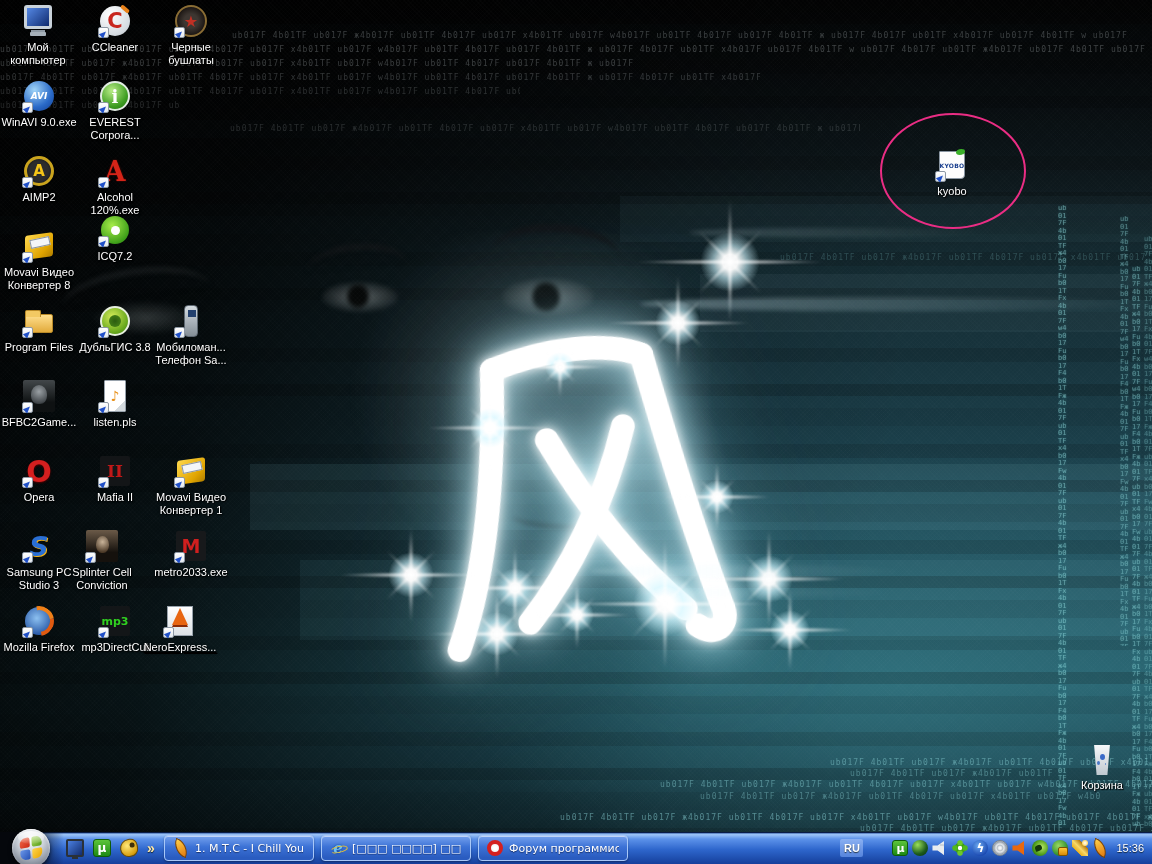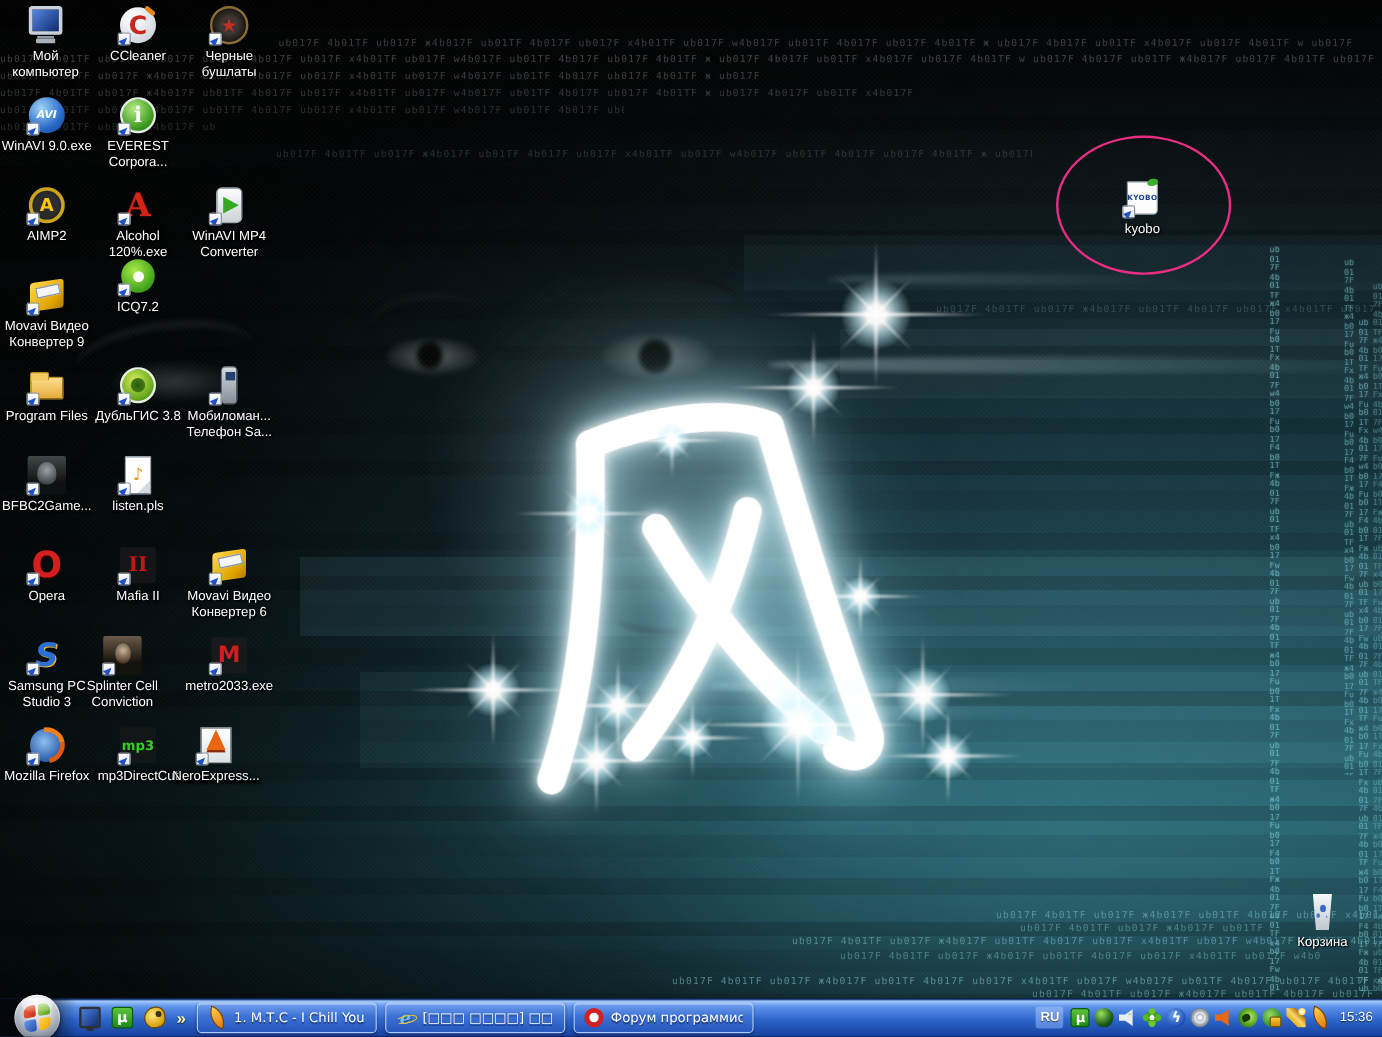--- a/index.html
+++ b/index.html
@@ -225,21 +225,21 @@
     transform:rotate(20deg); border:1px solid #7a4206; }
   .t-ie { color:#6ec0f4; font-family:"DejaVu Serif", serif; font-style:italic; font-weight:bold;
     font-size:15px; line-height:16px; text-align:center; text-shadow:0 0 2px #0a3c7a; }
   .t-ie::after { content:""; position:absolute; left:0; top:6px; width:16px; height:5px;
     border:1.5px solid #e8c030; border-radius:50%; border-left-color:transparent; transform:rotate(-12deg); }
   .t-opera { border:4px solid #d42020; border-radius:50%; background:radial-gradient(circle,#fff 30%, #e8e8e8); }
 
   #tray { position:absolute; right:2px; top:0; height:32px; display:flex; align-items:center; gap:4px; }
   #lang-badge { width:23px; height:18px; border-radius:2px; background:linear-gradient(#8ab0f2,#5584dc);
     color:#fff; font-size:11px; font-weight:bold; display:flex; align-items:center; justify-content:center;
-    margin-right:2px; cursor:pointer; text-shadow:0 1px 1px #234; }
+    margin-right:25px; cursor:pointer; text-shadow:0 1px 1px #234; }
   .tray-ic { width:16px; height:16px; position:relative; cursor:pointer; font-size:11px; }
   .t-greenorb { background:radial-gradient(circle at 35% 30%, #9be05a, #1c5a1c 60%, #063006); border-radius:50%; }
   .t-speaker { background:#e8ecef; clip-path:polygon(0 34%, 32% 34%, 72% 6%, 72% 94%, 32% 66%, 0 66%); }
   .t-speaker::after { content:""; position:absolute; right:0; top:4px; width:6px; height:8px;
     border:2px solid #cdd3d8; border-left:none; border-radius:0 8px 8px 0; }
   .t-icqflower { background:radial-gradient(circle, #ffffff 18%, rgba(0,0,0,0) 20%),
       radial-gradient(circle at 50% 18%, #6cc82a 14%, rgba(0,0,0,0) 22%),
       radial-gradient(circle at 82% 50%, #52b81e 14%, rgba(0,0,0,0) 22%),
       radial-gradient(circle at 50% 82%, #6cc82a 14%, rgba(0,0,0,0) 22%),
       radial-gradient(circle at 18% 50%, #52b81e 14%, rgba(0,0,0,0) 22%),
@@ -451,31 +451,25 @@
           </div>
           <div class="di-label">AIMP2</div>
         </div>
         <div class="di" style="left: 77px; top: 154px;">
           <div class="ic ic-alcohol">
             <span class="g">A</span>
             <span class="sc-arrow"></span>
           </div>
           <div class="di-label">Alcohol 120%.exe</div>
         </div>
-        <div class="di" style="left: 153px; top: 154px;">
-          <div class="ic ic-winavimp4">
-            <span class="sc-arrow"></span>
-          </div>
-          <div class="di-label">WinAVI MP4 Converter</div>
-        </div>
         <div class="di" style="left: 1px; top: 229px;">
           <div class="ic ic-movavibox">
             <span class="sc-arrow"></span>
           </div>
-          <div class="di-label">Movavi Видео Конвертер 9</div>
+          <div class="di-label">Movavi Видео Конвертер 8</div>
         </div>
         <div class="di" style="left: 77px; top: 213px;">
           <div class="ic ic-icq">
             <span class="sc-arrow"></span>
           </div>
           <div class="di-label">ICQ7.2</div>
         </div>
         <div class="di" style="left: 1px; top: 304px;">
           <div class="ic ic-programfiles">
             <span class="sc-arrow"></span>
@@ -518,21 +512,21 @@
           <div class="ic ic-mafia2">
             <span class="g">II</span>
             <span class="sc-arrow"></span>
           </div>
           <div class="di-label">Mafia II</div>
         </div>
         <div class="di" style="left: 153px; top: 454px;">
           <div class="ic ic-movavibox">
             <span class="sc-arrow"></span>
           </div>
-          <div class="di-label">Movavi Видео Конвертер 6</div>
+          <div class="di-label">Movavi Видео Конвертер 1</div>
         </div>
         <div class="di" style="left: 1px; top: 529px;">
           <div class="ic ic-samsung">
             <span class="g">S</span>
             <span class="sc-arrow"></span>
           </div>
           <div class="di-label">Samsung PC Studio 3</div>
         </div>
         <div class="di" style="left: 64px; top: 529px;">
           <div class="ic ic-splinter">

